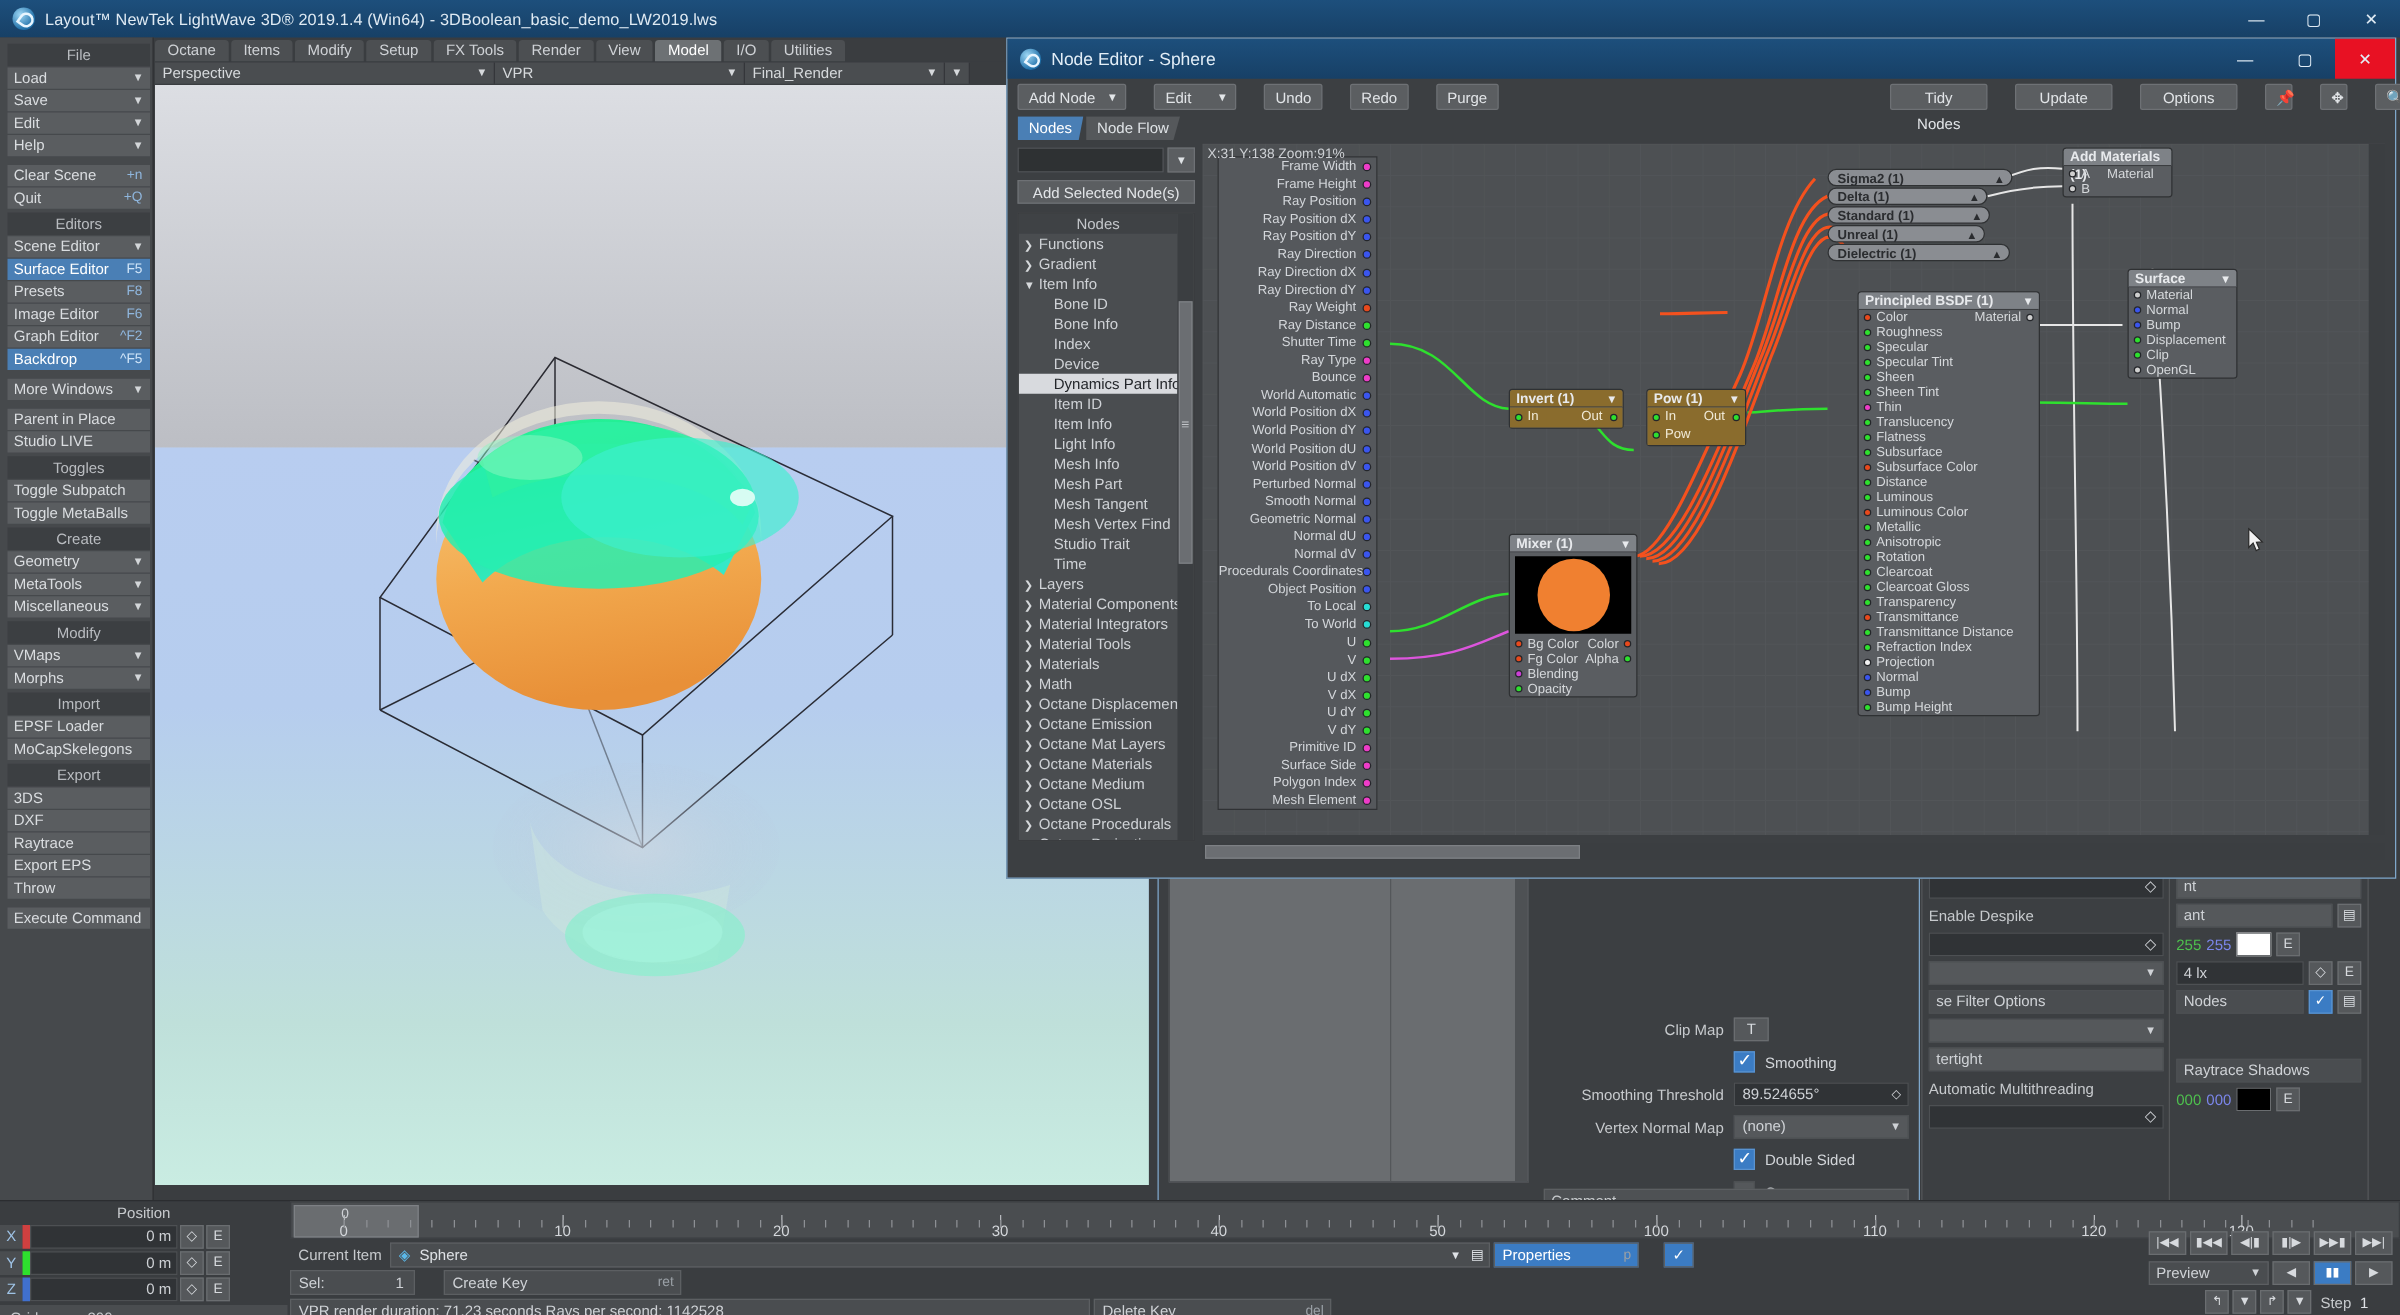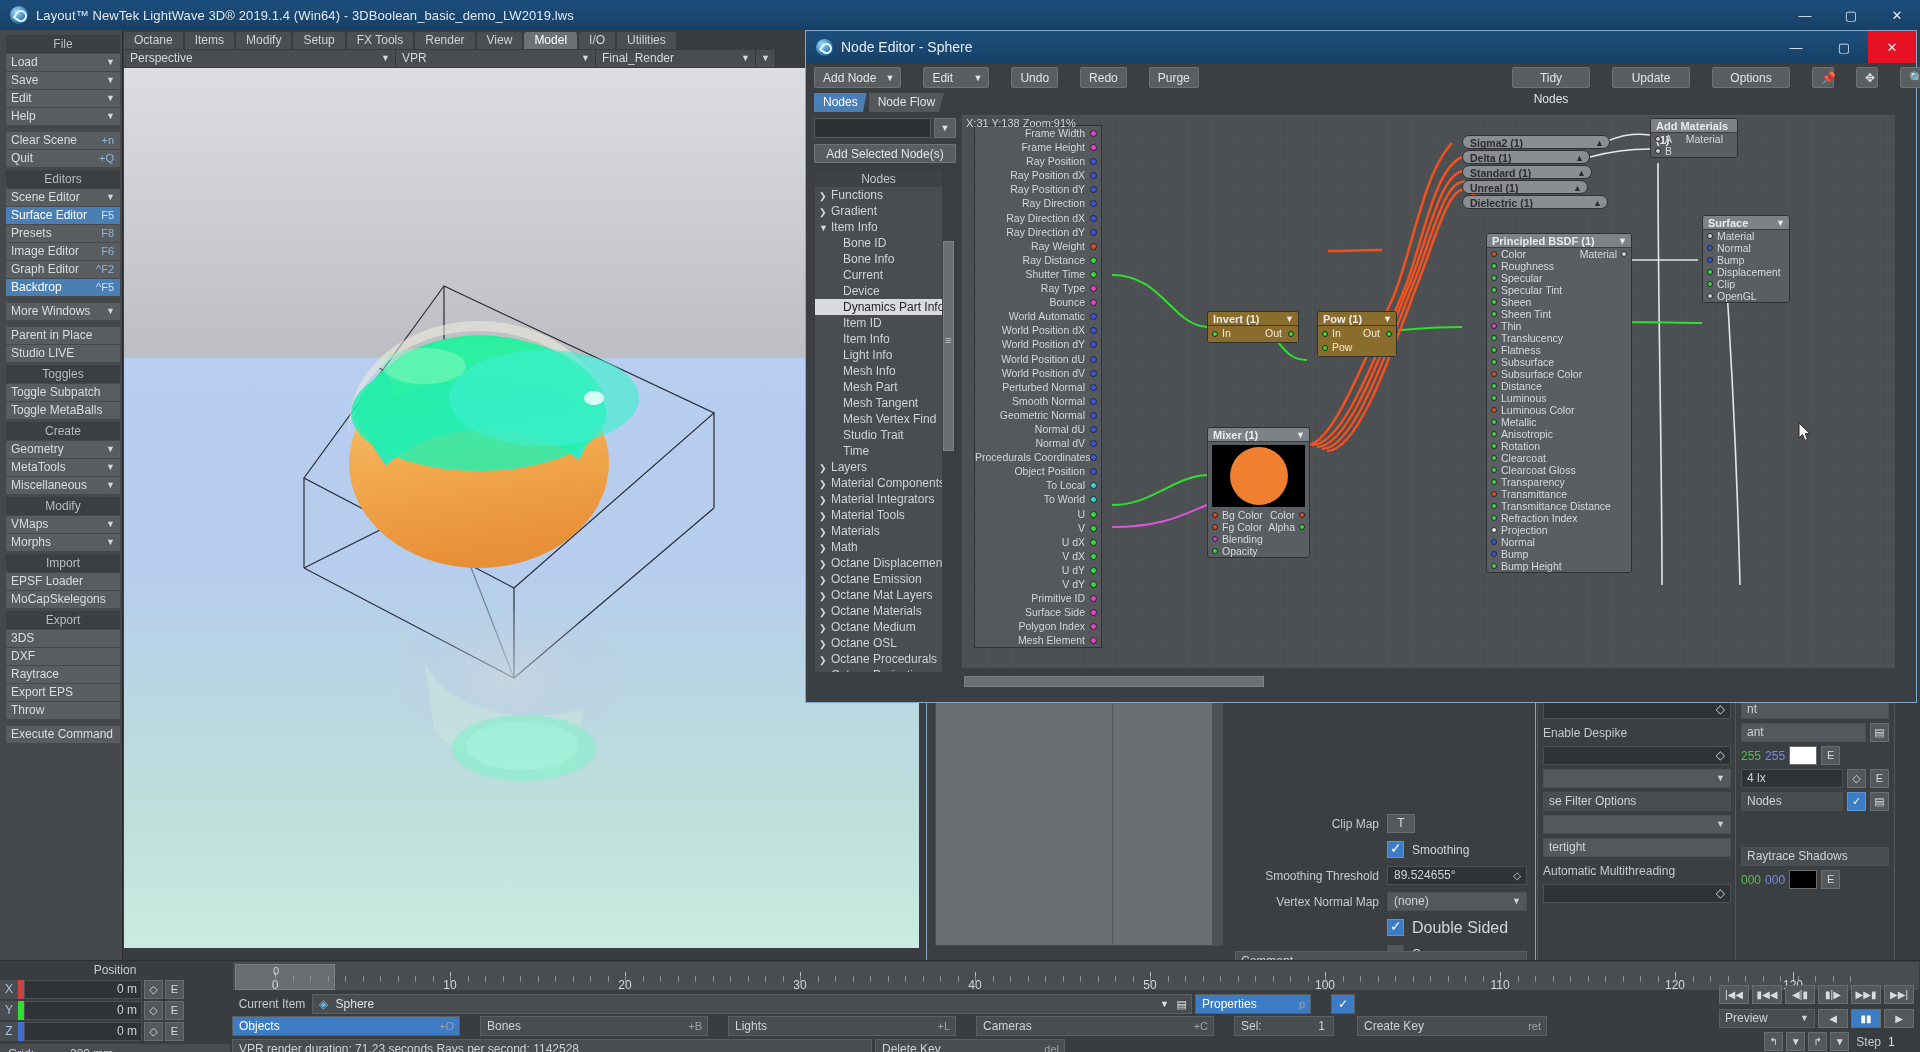--- a/index.html
+++ b/index.html
@@ -388,21 +388,21 @@
         <div class="frow">
           <div class="flabel">Vertex Normal Map</div>
           <div class="fval" style="background:#55585b">
             <span>(none)</span>
             <span class="cv">▼</span>
           </div>
         </div>
         <div class="frow">
           <div class="flabel"></div>
           <div class="chk on"></div>
-          <span style="margin-left:8px;font-size:16px;color:#d2d5d9">Double Sided</span>
+          <span style="margin-left:8px;font-size:12px;color:#d2d5d9">Double Sided</span>
         </div>
         <div class="frow">
           <div class="flabel"></div>
           <div class="chk"></div>
           <span style="margin-left:8px;font-size:12px;color:#d2d5d9">Opaque</span>
         </div>
       </div>
       <div class="comment">Comment</div>
     </div>
   </div>
@@ -528,21 +528,21 @@
       <div class="addsel">Add Selected Node(s)</div>
       <div class="treewrap">
         <div class="tree">
           <div class="tree-head">Nodes</div>
           <div id="treebody">
               <div class="trow"><span class="ar">❯</span><span>Functions</span></div>
               <div class="trow"><span class="ar">❯</span><span>Gradient</span></div>
               <div class="trow"><span class="ar">▼</span><span>Item Info</span></div>
               <div class="trow child"><span>Bone ID</span></div>
               <div class="trow child"><span>Bone Info</span></div>
-              <div class="trow child"><span>Current</span></div>
+              <div class="trow child"><span>Index</span></div>
               <div class="trow child"><span>Device</span></div>
               <div class="trow child sel"><span>Dynamics Part Info</span></div>
               <div class="trow child"><span>Item ID</span></div>
               <div class="trow child"><span>Item Info</span></div>
               <div class="trow child"><span>Light Info</span></div>
               <div class="trow child"><span>Mesh Info</span></div>
               <div class="trow child"><span>Mesh Part</span></div>
               <div class="trow child"><span>Mesh Tangent</span></div>
               <div class="trow child"><span>Mesh Vertex Find</span></div>
               <div class="trow child"><span>Studio Trait</span></div>
@@ -916,26 +916,20 @@
           <span style="position:absolute;right:22px;top:0;font-size:9px">▼</span>
           <span style="position:absolute;right:4px;top:0;font-size:11px">▤</span>
         </div>
         <div class="selbtn active" style="width:116px;margin-left:3px">
           <span>Properties</span>
           <span class="k">p</span>
         </div>
         <div class="selbtn" style="width:24px;background:#3b7cc4;color:#fff;text-align:center;padding-left:0">✓</div>
       </div>
       <div class="selrow">
-        <div id="selbtns" style="display:flex">
-            <div class="selbtn active" style="width: 228px;"><span>Objects</span><span class="k">+O</span></div>
-            <div class="selbtn" style="width: 228px;"><span>Bones</span><span class="k">+B</span></div>
-            <div class="selbtn" style="width: 228px;"><span>Lights</span><span class="k">+L</span></div>
-            <div class="selbtn" style="width: 238px;"><span>Cameras</span><span class="k">+C</span></div>
-          </div>
         <div class="selbtn" style="width:100px">
           <span>Sel:</span>
           <span style="position:absolute;right:8px;top:0">1</span>
         </div>
         <div class="selbtn" style="width:190px;margin-left:3px">
           <span>Create Key</span>
           <span class="k">ret</span>
         </div>
       </div>
       <div style="display:flex;margin-top:2px">

